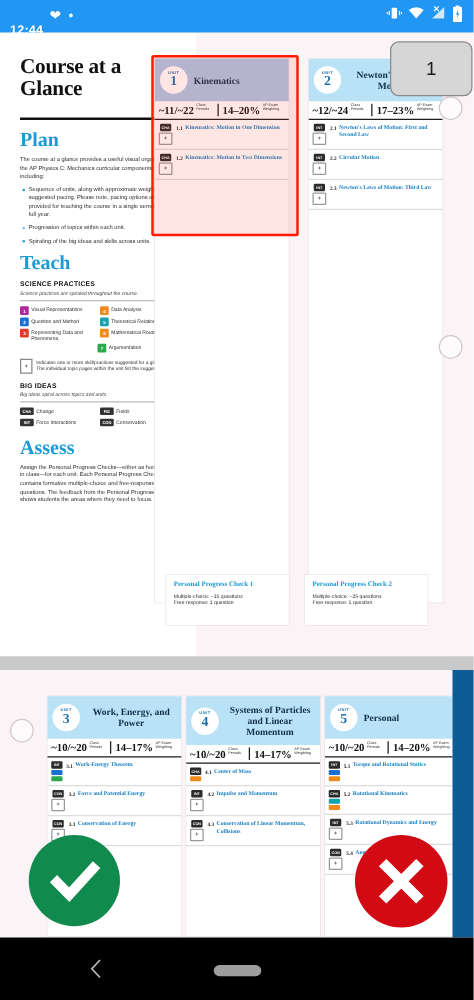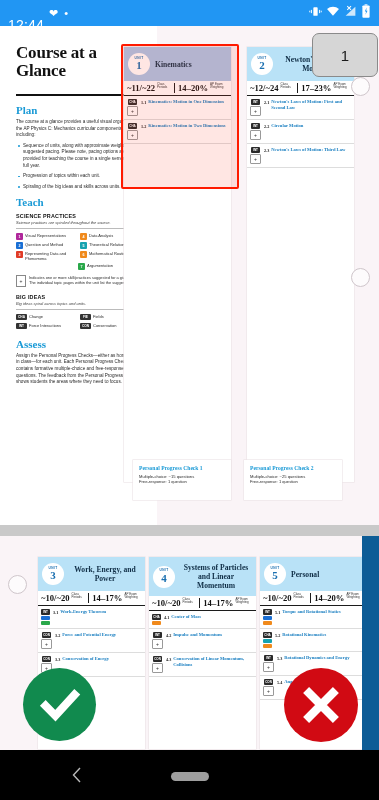--- a/index.html
+++ b/index.html
@@ -10,21 +10,21 @@
     -webkit-font-smoothing:antialiased;
   }
   .screen{position:relative;width:379px;height:800px;overflow:hidden;background:#faf4f7;}
 
   
   .statusbar{
     position:absolute;left:0;top:0;width:379px;height:26px;
     background:#2196f3;color:#fff;display:flex;align-items:center;
     padding:0 8px;box-sizing:border-box;z-index:40;
   }
-  .sb-time{font-size:14px;font-weight:400;letter-spacing:.2px;margin-top:23px;}
+  .sb-time{font-size:10px;font-weight:700;letter-spacing:.2px;margin-top:23px;}
   .sb-heart{margin-left:5px;font-size:11px;line-height:1;}
   .sb-dot{margin-left:6px;font-size:11px;line-height:1;}
   .sb-spacer{flex:1;}
   .sb-icons{display:flex;align-items:center;gap:4px;}
   .sb-icons span{display:block;}
 
   
   .page-top{
     position:absolute;left:0;top:26px;width:361px;height:635px;
     background:#ffffff;overflow:hidden;z-index:5;
@@ -36,21 +36,21 @@
   
   .leftcol{position:absolute;left:16px;top:0;width:128px;}
   .doc-title{
     font-family:"Liberation Serif", serif;
     font-weight:700;font-size:17px;line-height:18px;color:#111;
     margin-top:18px;letter-spacing:-.2px;
   }
   .rule{height:2px;background:#111;margin:14px 0 8px 0;width:108px;}
   .sec-head{
     color:#1a9ad6;font-family:"Liberation Serif", serif;
-    font-weight:700;font-size:11px;margin:6px 0 3px 0;
+    font-weight:700;font-size:16px;margin:6px 0 3px 0;
   }
   .body-t{font-size:4.6px;line-height:6.6px;color:#2b2b2b;}
   .body-t p{margin:0 0 4px 0;}
   ul.bul{margin:0;padding-left:7px;list-style:none;}
   ul.bul li{position:relative;margin-bottom:4px;line-height:6.6px;font-size:4.6px;color:#2b2b2b;}
   ul.bul li:before{content:"";position:absolute;left:-5px;top:2.4px;width:1.8px;height:1.8px;background:#1a9ad6;border-radius:50%;}
 
   .sp-title{font-size:5.4px;font-weight:700;color:#111;letter-spacing:.2px;margin-top:5px;}
   .sp-sub{font-size:4px;font-style:italic;color:#444;line-height:5px;margin-top:1px;}
   .thinrule{height:.7px;background:#bbb;margin:3px 0 4px 0;}

